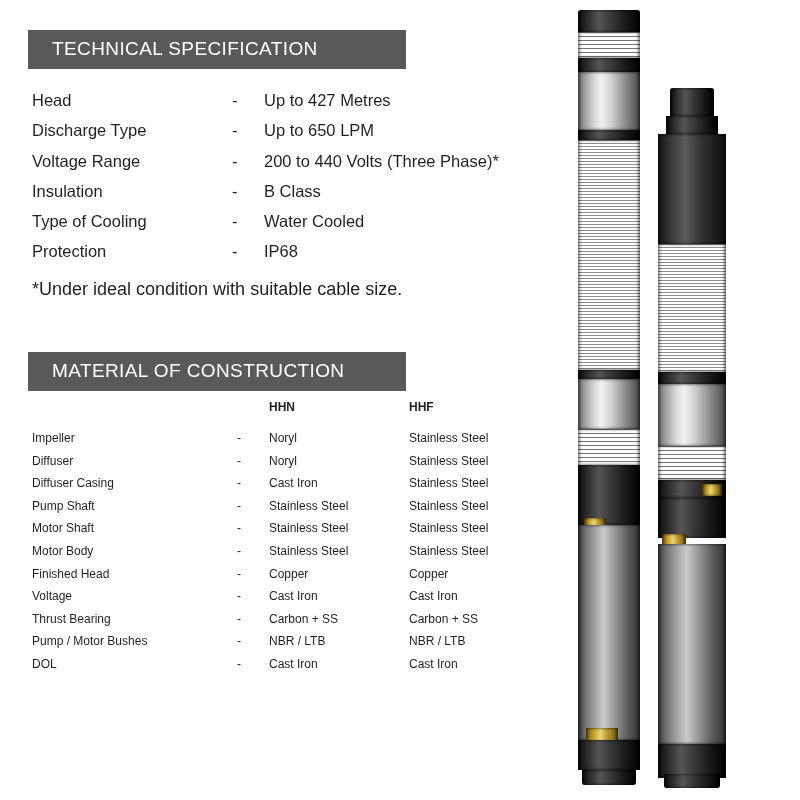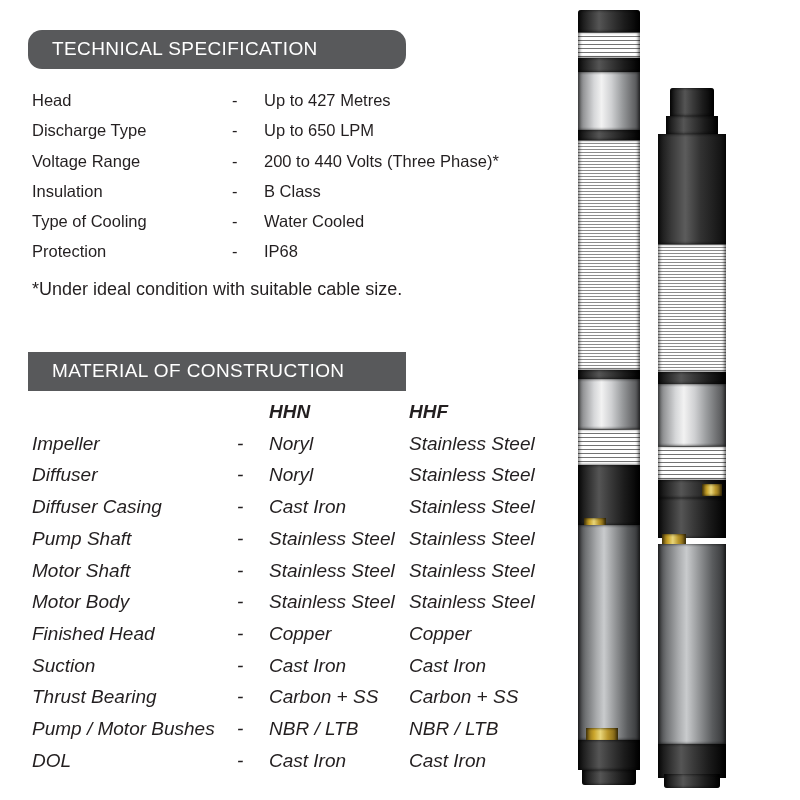--- a/index.html
+++ b/index.html
@@ -39,21 +39,20 @@
     font-size: 19px;
     letter-spacing: 0.4px;
     padding: 8px 0 9px 24px;
     box-sizing: border-box;
     width: 378px;
     margin-left: 28px;
   }
 
   .tech-header {
     margin-top: 30px;
-    border-radius: 14px;
   }
 
   .moc-header {
     margin-top: 0;
     width: 378px;
   }
 
   .spec-table {
     margin: 16px 0 0 28px;
     border-collapse: collapse;
@@ -81,22 +80,21 @@
     font-size: 18px;
   }
 
   .moc-block {
     margin-top: 52px;
   }
 
   .moc-table {
     margin: 6px 0 0 28px;
     border-collapse: collapse;
-    font-size: 19px;
-    font-style: italic;
+    font-size: 12px;
   }
   .moc-table td, .moc-table th {
     padding: 3.5px 0;
     vertical-align: top;
     text-align: left;
     font-weight: normal;
     line-height: 1.3;
   }
   .moc-table td.label, .moc-table th.label {
     width: 205px;
@@ -290,21 +288,21 @@
             <td class="col1">Stainless Steel</td>
             <td class="col2">Stainless Steel</td>
           </tr>
           <tr>
             <td class="label">Finished Head</td>
             <td class="dash">-</td>
             <td class="col1">Copper</td>
             <td class="col2">Copper</td>
           </tr>
           <tr>
-            <td class="label">Suction</td>
+            <td class="label">Voltage</td>
             <td class="dash">-</td>
             <td class="col1">Cast Iron</td>
             <td class="col2">Cast Iron</td>
           </tr>
           <tr>
             <td class="label">Thrust Bearing</td>
             <td class="dash">-</td>
             <td class="col1">Carbon + SS</td>
             <td class="col2">Carbon + SS</td>
           </tr>

